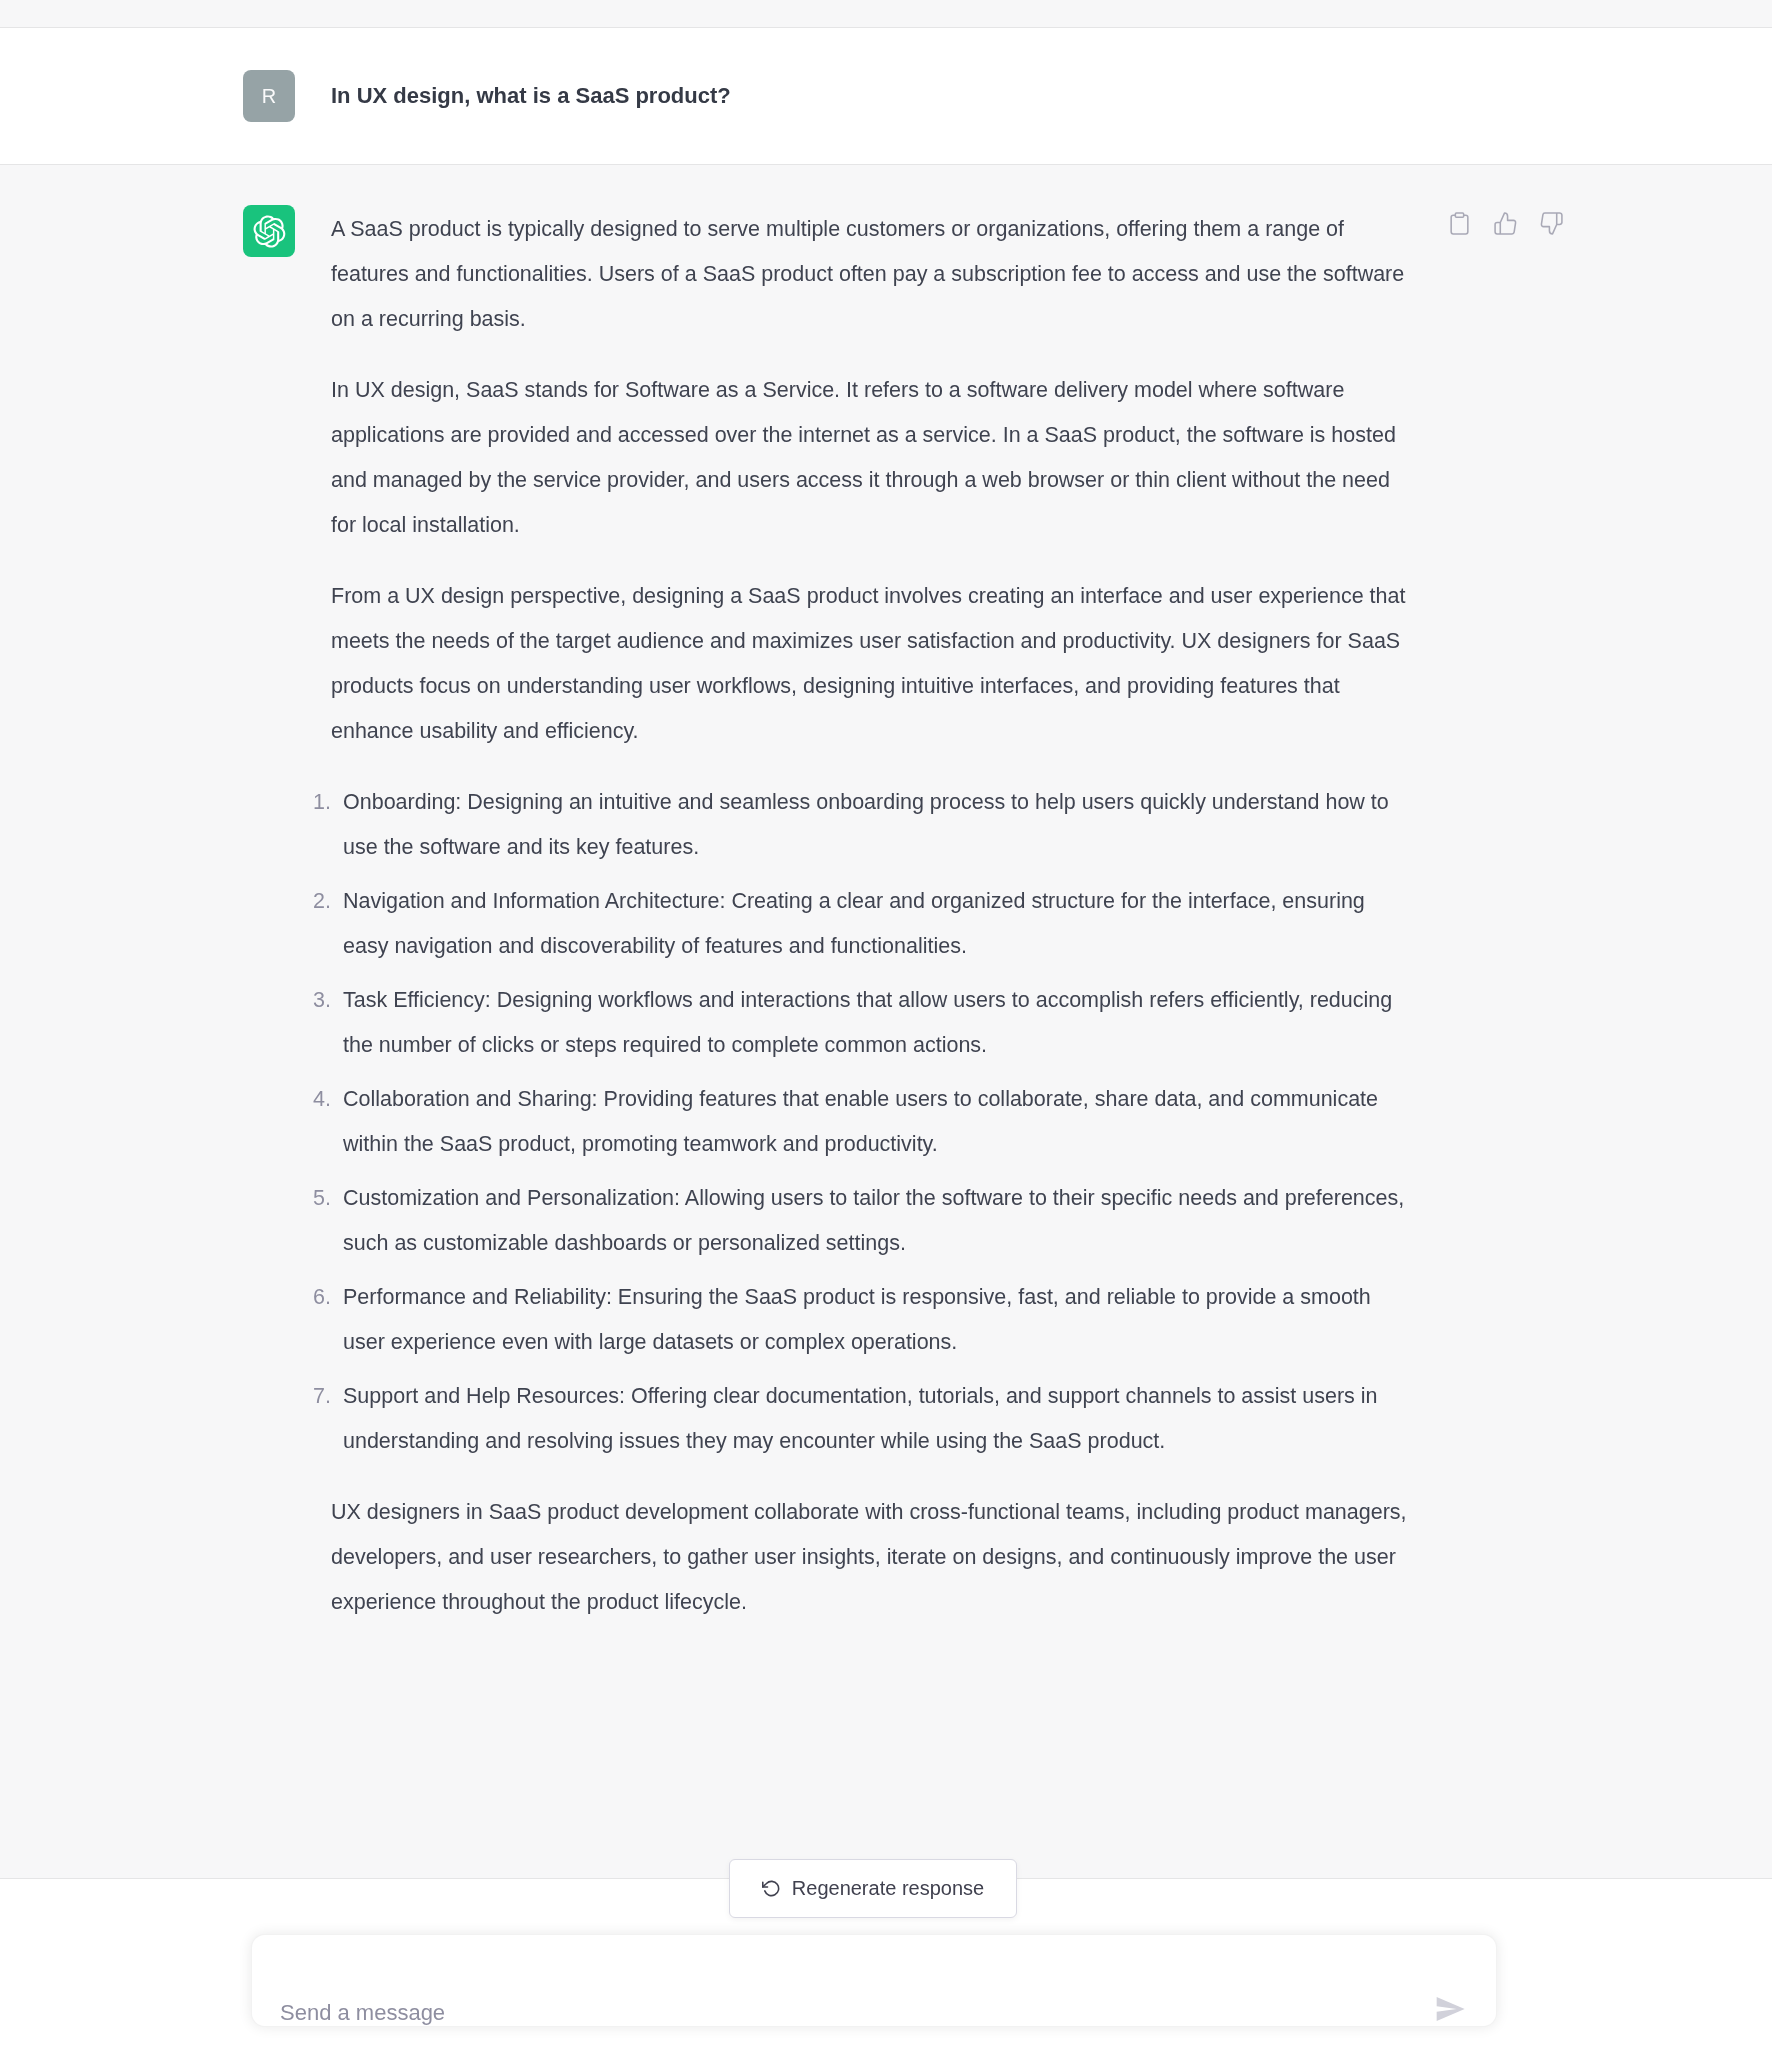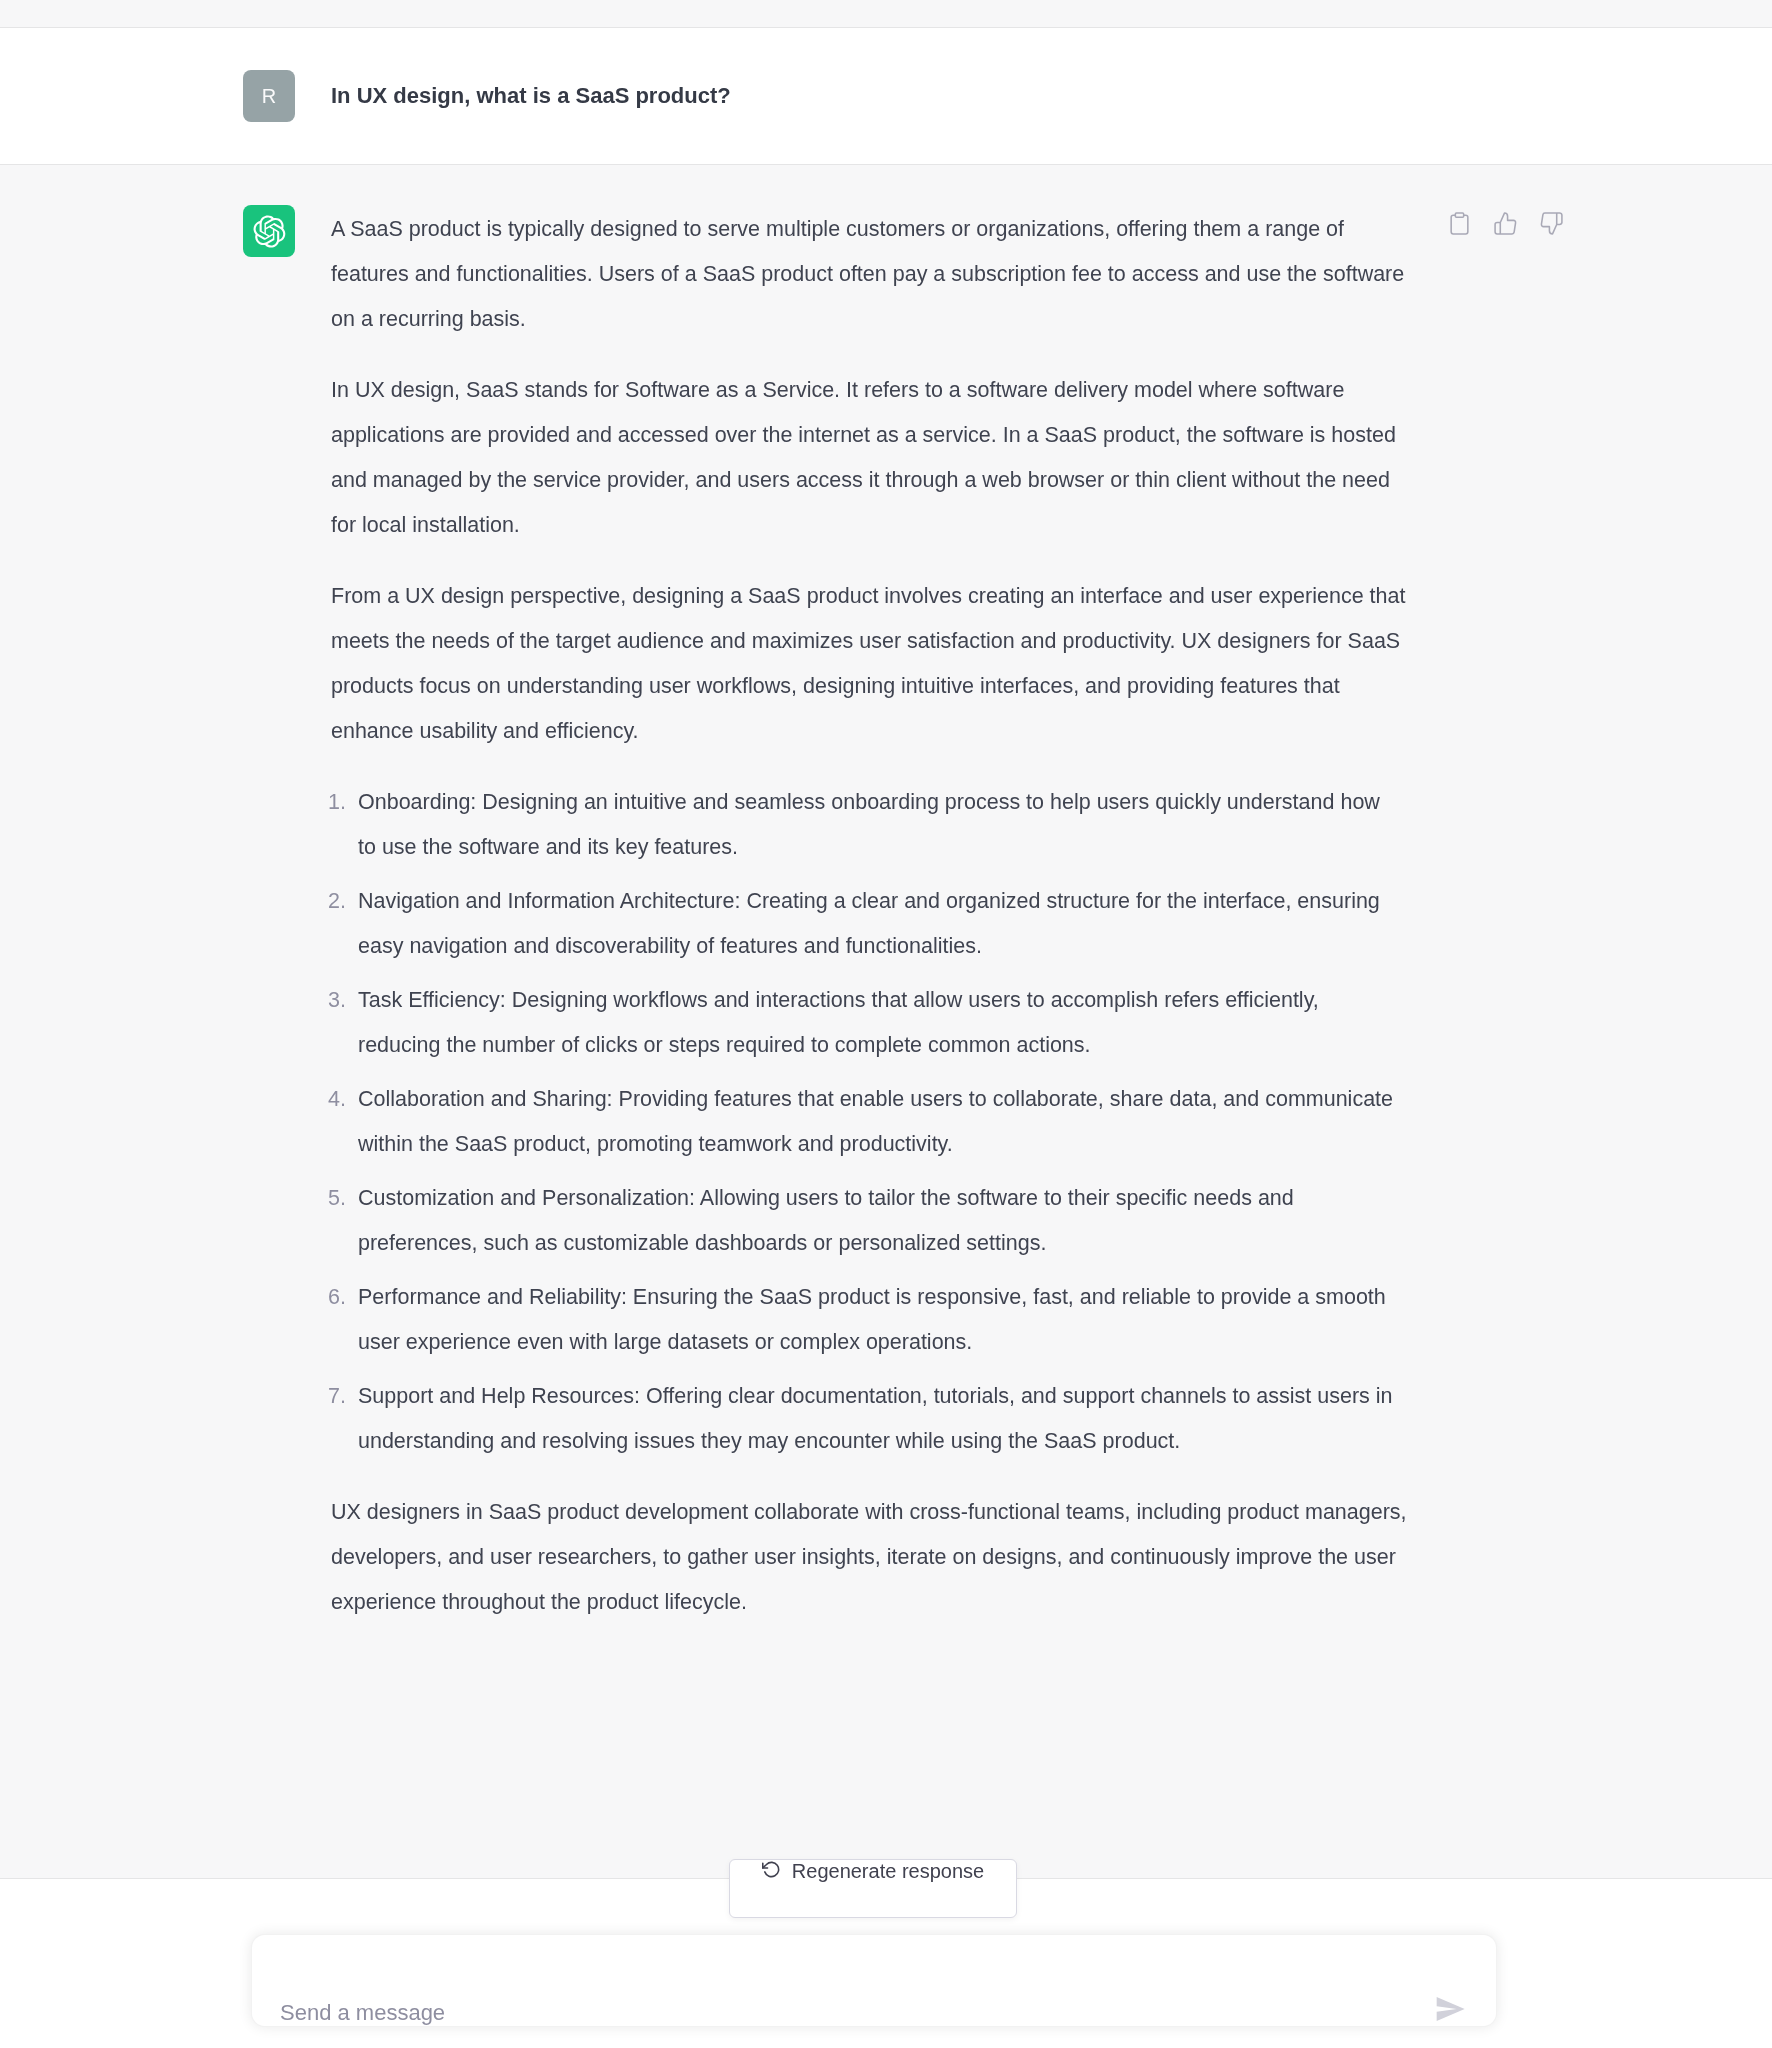--- a/index.html
+++ b/index.html
@@ -78,21 +78,21 @@
     width:1080px;
     flex:none;
     font-size:21.5px;
     line-height:45px;
     padding-top:2px;
   }
   .msg-text .para{margin:0 0 26px;}
   .klist{
     list-style:none;
     counter-reset:li-counter;
-    margin:0 15px 26px;
+    margin:0 0 26px;
   }
   .list-item{
     counter-increment:li-counter;
     position:relative;
     margin:0 0 9px 12px;
   }
   .list-item::before{
     content:counter(li-counter) ".";
     position:absolute;
     left:-46px;
@@ -120,21 +120,21 @@
     position:absolute;
     left:729px;
     top:1859px;
     width:288px;
     height:59px;
     background:#ffffff;
     border:1px solid var(--button-border);
     border-radius:6px;
     box-shadow:0 2px 6px rgba(0,0,0,.05);
     display:flex;
-    align-items:flex-start;
+    align-items:center;
     justify-content:center;
     gap:11px;
     font-family:inherit;
     font-size:20px;
     color:#40414f;
     cursor:pointer;
   }
   .composer{
     position:absolute;
     left:251px;

